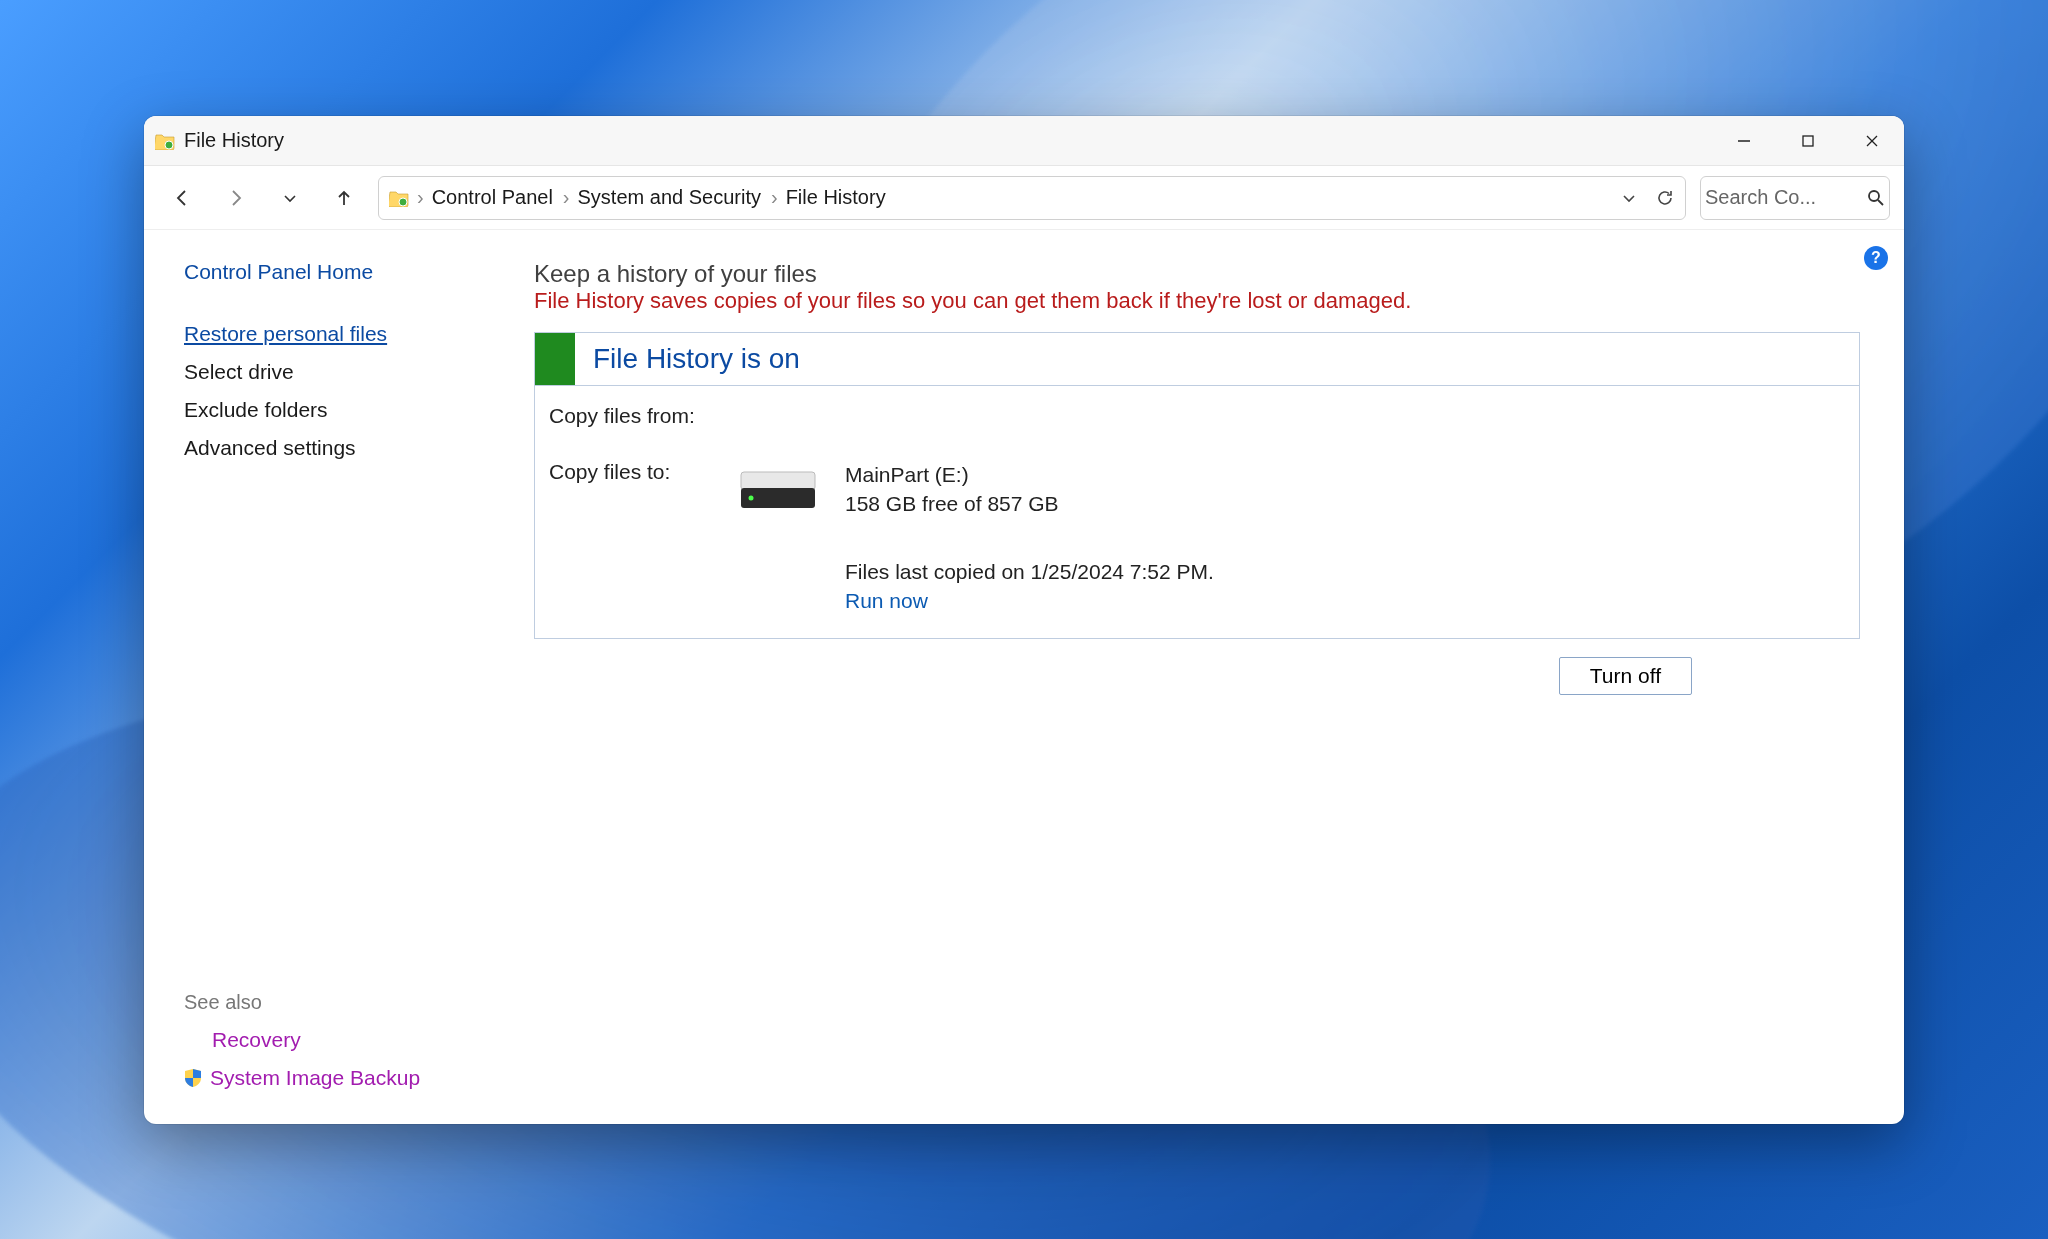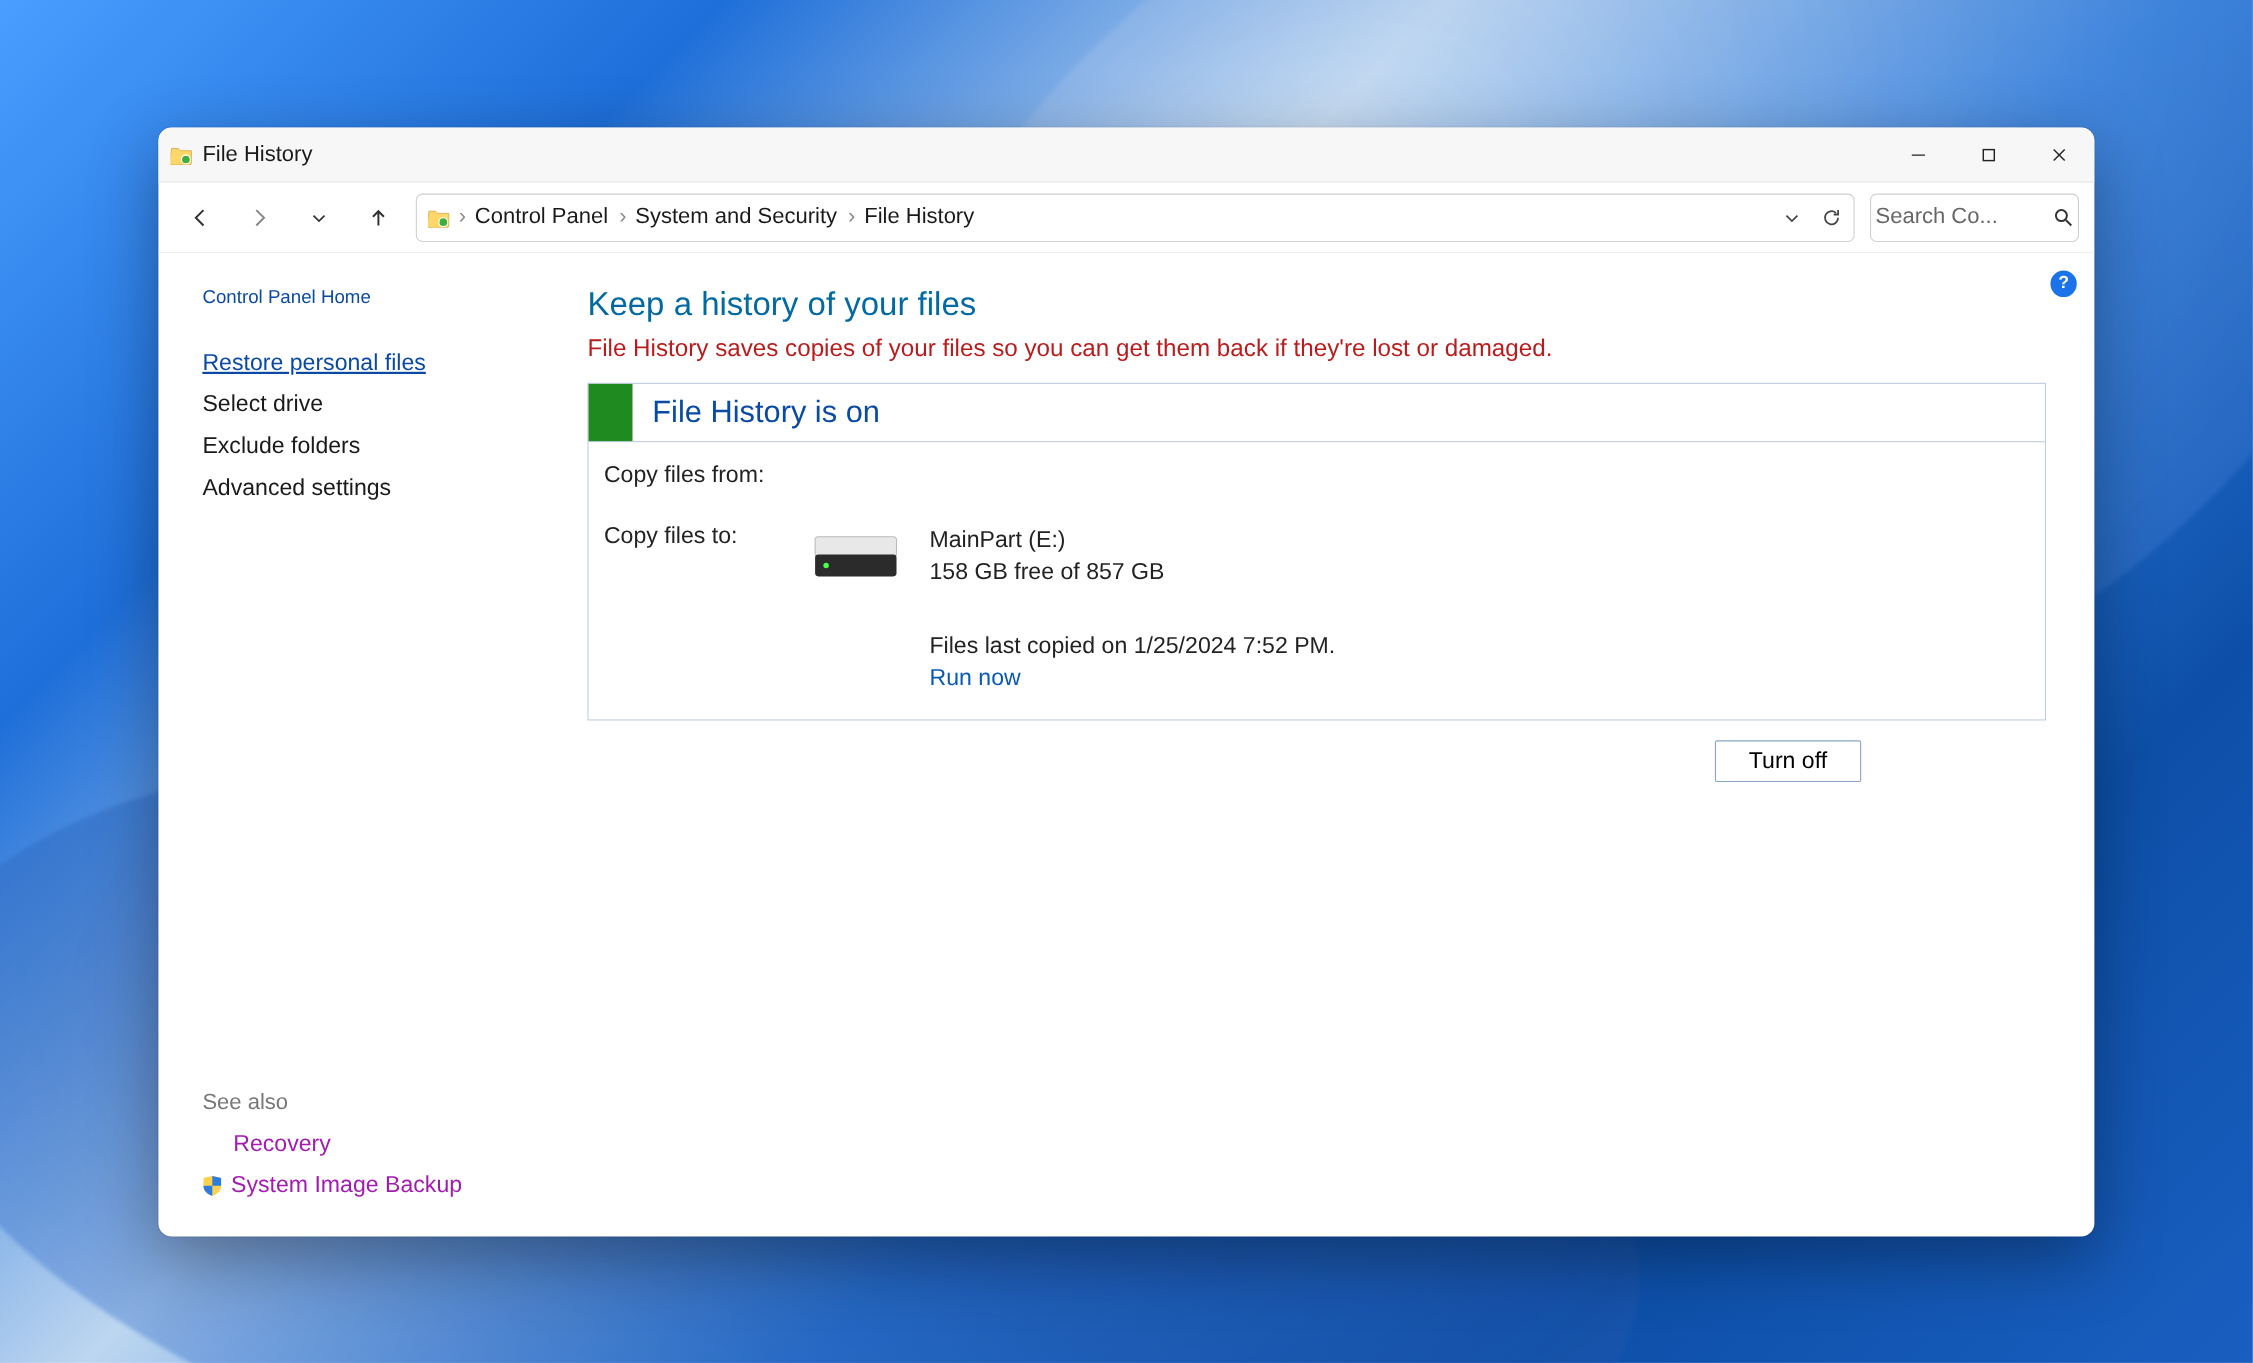--- a/index.html
+++ b/index.html
@@ -141,21 +141,21 @@
     font-weight: bold;
   }
 
   .sidebar {
     width: 380px;
     padding: 30px 20px 20px 40px;
     display:flex;
     flex-direction: column;
   }
   .side-link {
-    font-size: 17px;
+    font-size: 21px;
     color: #0b4aa2;
     margin-bottom: 14px;
     cursor: pointer;
   }
   .side-item {
     font-size: 21px;
     color: #1a1a1a;
     margin-bottom: 14px;
     cursor: pointer;
   }
@@ -177,24 +177,23 @@
     display:flex;
     align-items:center;
     gap:8px;
   }
 
   .main {
     flex: 1;
     padding: 30px 44px 20px 10px;
   }
   .main-heading {
-    font-size: 30px;
-    color: #0369a1;
+    font-size: 24px;
+    color: #404040;
     font-weight: 400;
-    margin-bottom: 10px;
   }
   .main-subtext {
     font-size: 22px;
     color: #b91c1c;
     margin-bottom: 18px;
   }
   .status-box {
     border: 1px solid #bfcde0;
     margin-bottom: 18px;
   }

